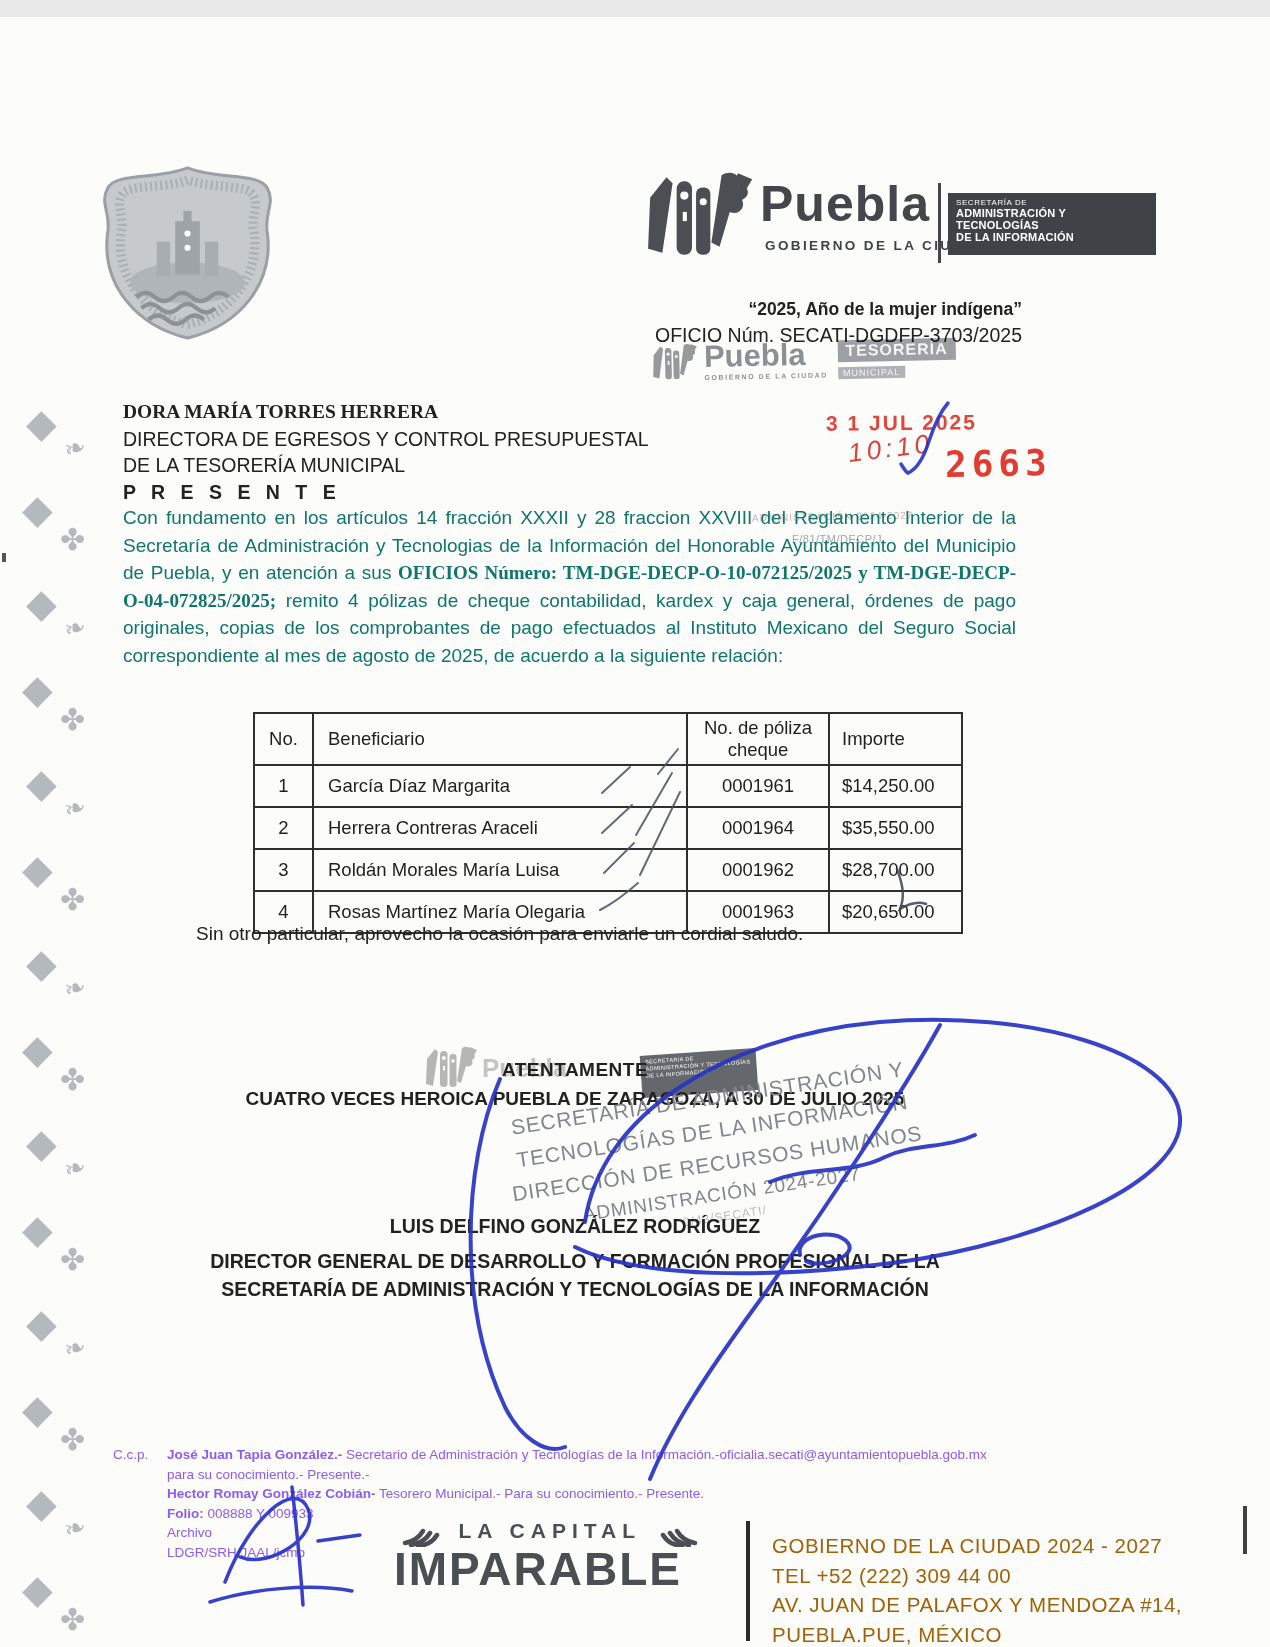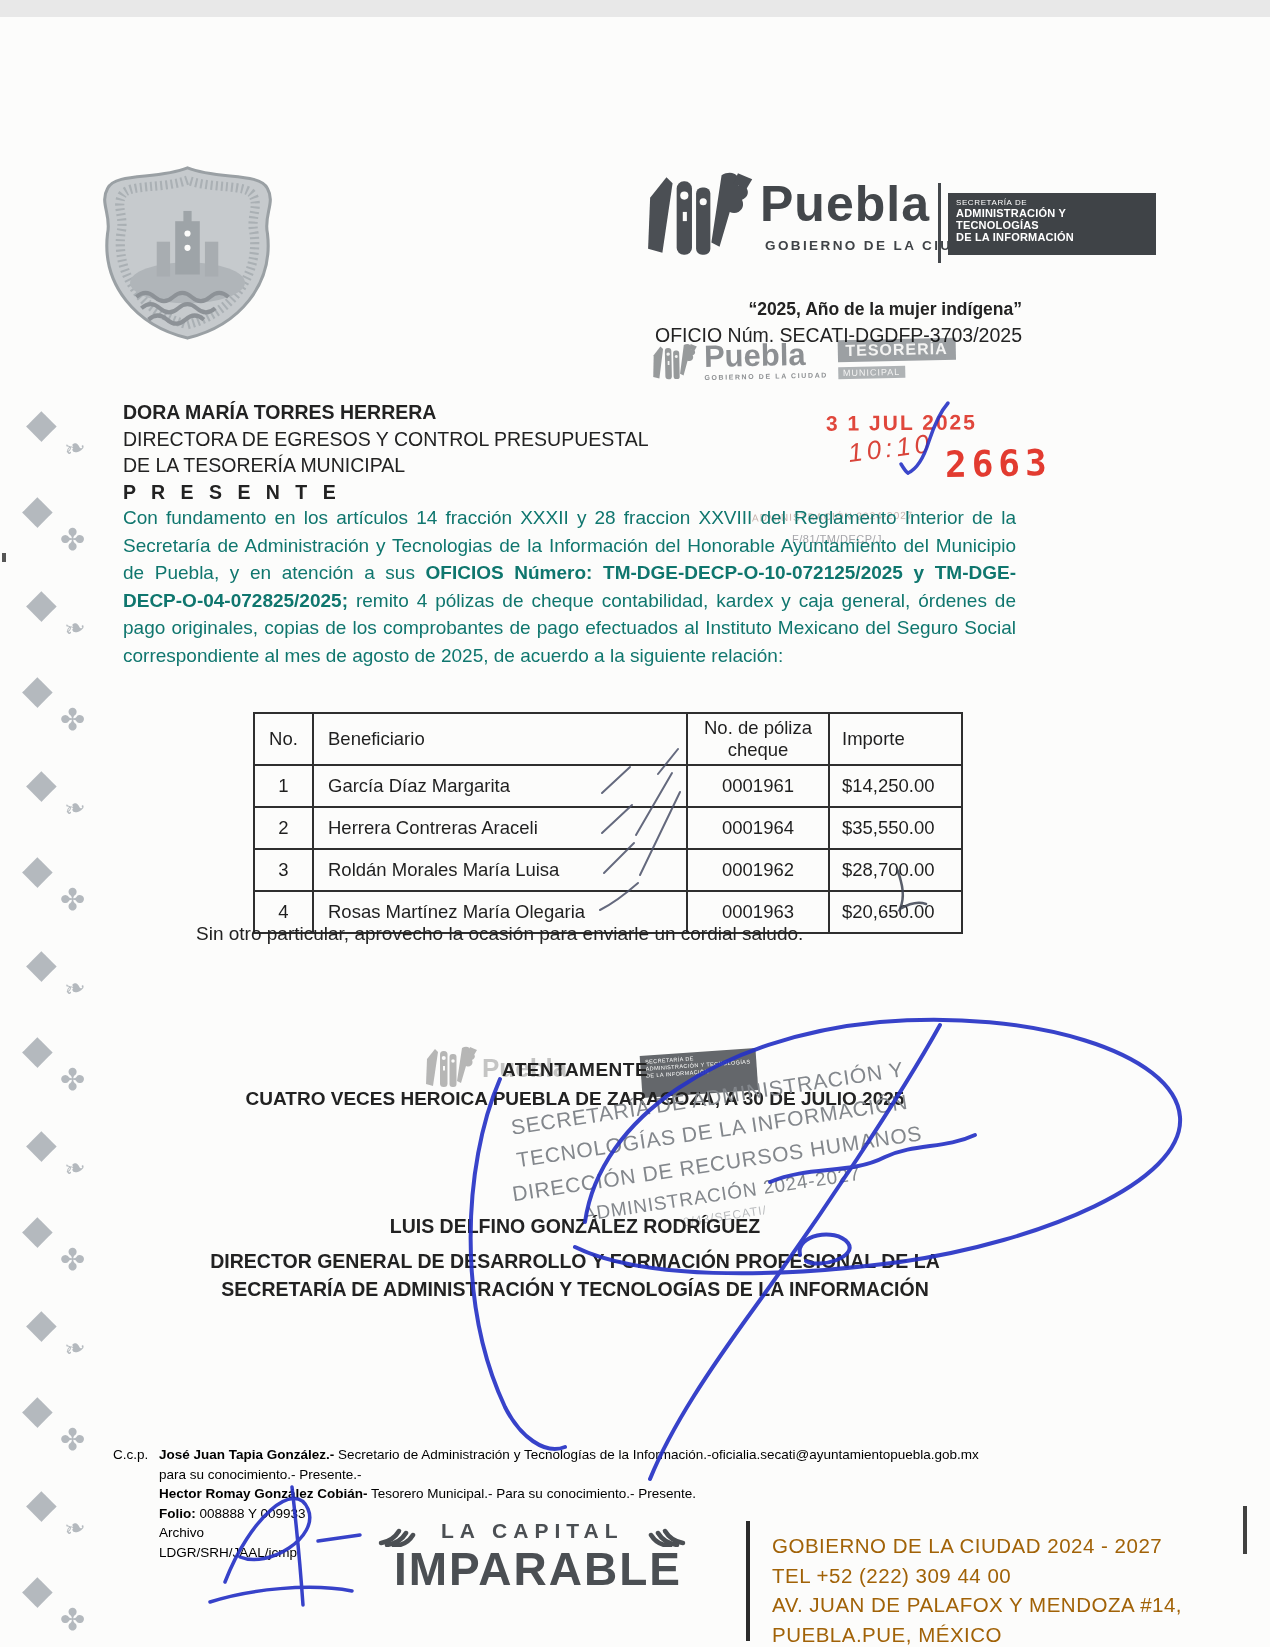--- a/index.html
+++ b/index.html
@@ -1,19 +1,19 @@
 <!DOCTYPE html>
 <html><head>
 <meta charset="utf-8">
 <style>
   html,body{margin:0;padding:0;background:#e8e8e8;}
   #page{position:relative;width:1270px;height:1647px;margin:17px auto;background:#fcfcfb;
         font-family:"Liberation Sans",sans-serif;color:#222;overflow:hidden;}
   .abs{position:absolute;}
-  .bold{font-weight:bold;}
+  .bold{font-weight:bold;font-family:Liberation Serif, serif;}
 
   
   #crest{left:85px;top:143px;width:205px;height:188px;}
   #hdr-cluster{left:628px;top:150px;width:130px;height:98px;}
   #hdr-brand{left:760px;top:158px;font-size:50px;font-weight:bold;color:#43474b;letter-spacing:1px;}
   #hdr-gob{left:765px;top:221px;font-size:13.5px;font-weight:bold;letter-spacing:2.4px;color:#3f4347;}
   #hdr-divider{left:938px;top:166px;width:3px;height:80px;background:#43474b;}
   #hdr-badge{left:948px;top:176px;width:192px;height:52px;background:#3f4347;color:#fff;padding:5px 8px;}
   #hdr-badge .b1{font-size:8px;letter-spacing:.6px;}
   #hdr-badge .b2,#hdr-badge .b3{font-size:11px;font-weight:bold;letter-spacing:.2px;}
@@ -75,27 +75,27 @@
             text-align:center;color:#83878c;}
   #rh-stamp .s{font-size:21px;letter-spacing:.8px;line-height:33px;}
   #rh-stamp .s4{font-size:19px;line-height:30px;}
   #rh-stamp .code{font-size:12px;opacity:.55;letter-spacing:1px;}
   #name-block{left:135px;top:1198px;width:880px;text-align:center;font-weight:bold;}
   #sig-name{font-size:19.5px;}
   #sig-title1,#sig-title2{font-size:19.5px;line-height:28px;}
   #sig-title1{margin-top:9px;}
 
   
-  #ccp{left:113px;top:1428px;font-size:13.5px;line-height:19.5px;color:#000000;display:flex;gap:8px;}
+  #ccp{left:113px;top:1428px;font-size:13.5px;line-height:19.5px;color:#8b5cf6;display:flex;gap:16px;}
   #ccp .lbl{width:38px;}
   #ccp .entry .b{font-weight:bold;}
 
   
   #foot-logo{left:378px;top:1498px;width:320px;text-align:center;color:#4b4f53;}
-  #foot-logo .row1{display:flex;align-items:center;justify-content:flex-start;gap:21px;}
+  #foot-logo .row1{display:flex;align-items:center;justify-content:flex-end;gap:15px;}
   #cap-text{font-size:21px;font-weight:bold;letter-spacing:6px;}
   #imp-text{font-size:46px;font-weight:bold;letter-spacing:2px;line-height:44px;}
   #foot-divider{left:746px;top:1504px;width:4px;height:120px;background:#2b2b2b;}
   #foot-address{left:772px;top:1514px;font-size:20.5px;line-height:29.5px;color:#a16207;letter-spacing:.5px;}
 
   
   #ornament{left:12px;top:386px;width:92px;height:1261px;}
   .orn-group{position:relative;height:180px;}
   .orn-group span{position:absolute;color:#b4b9be;line-height:1;}
   .orn-d1{left:14px;top:0;font-size:40px;}

